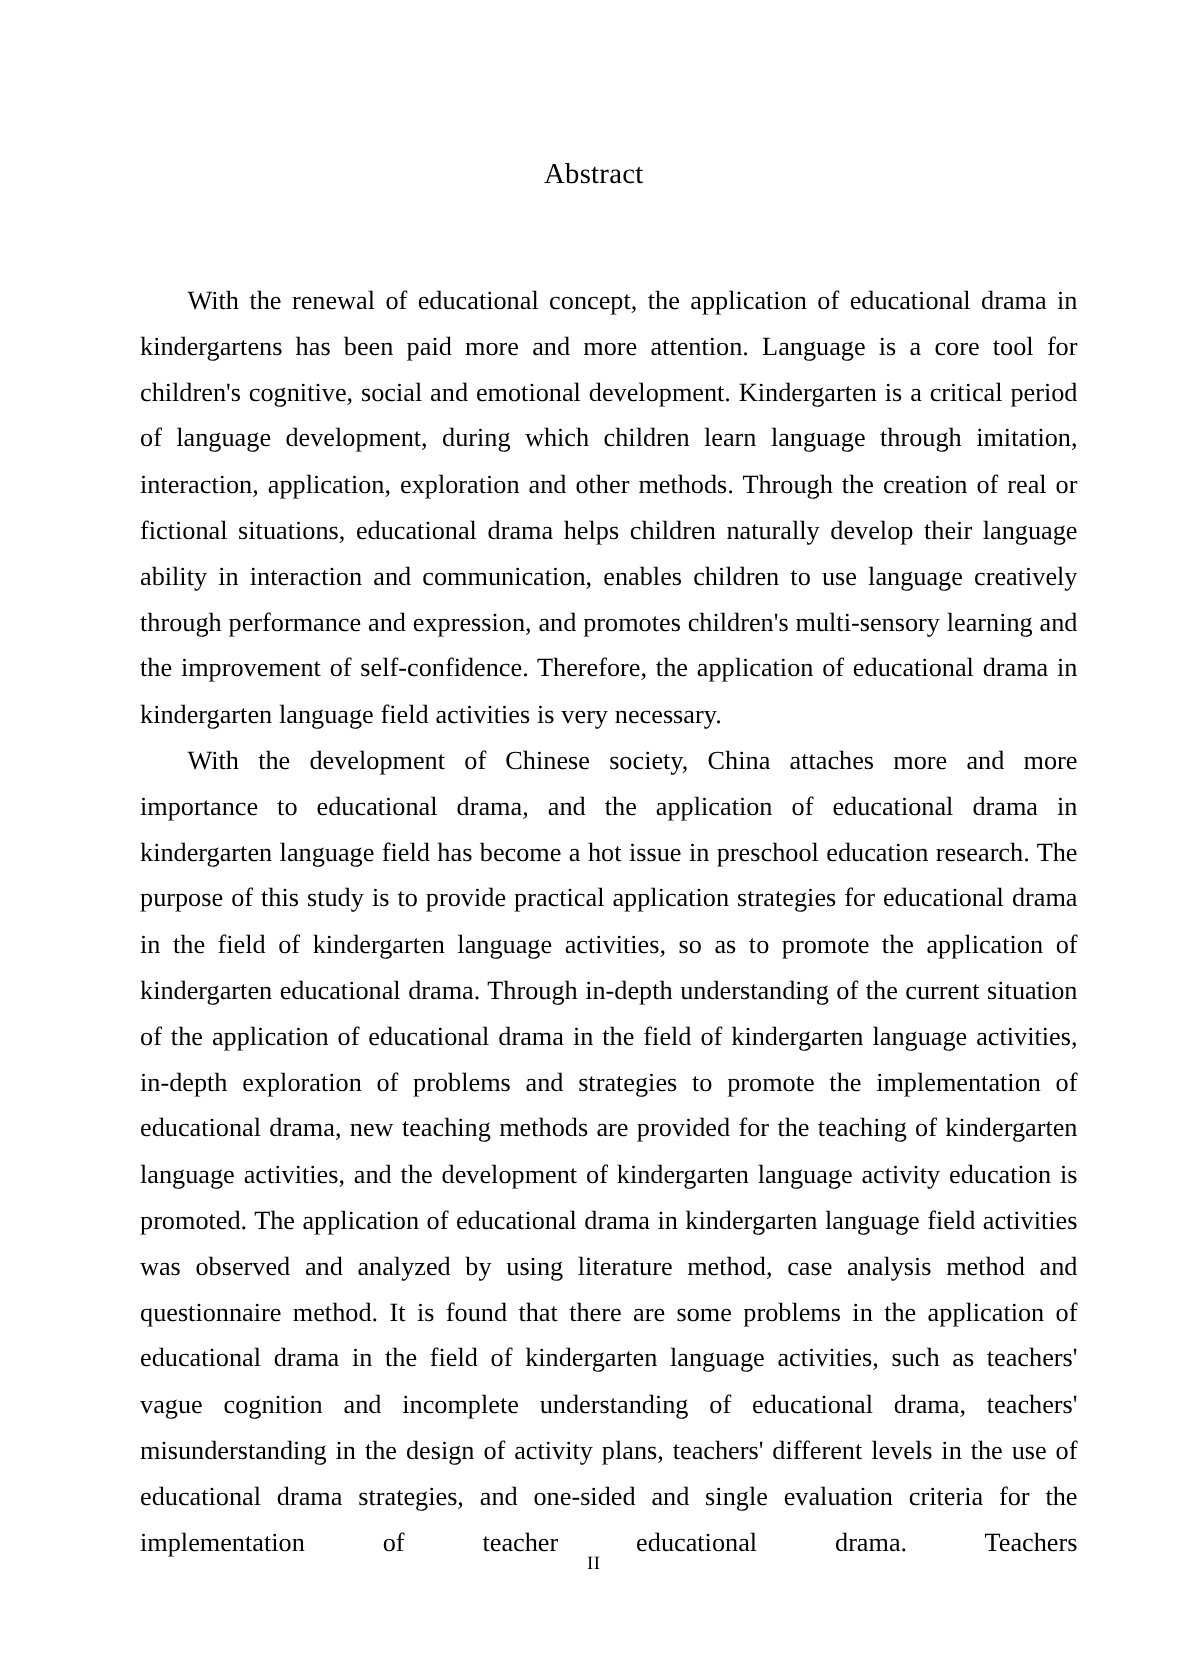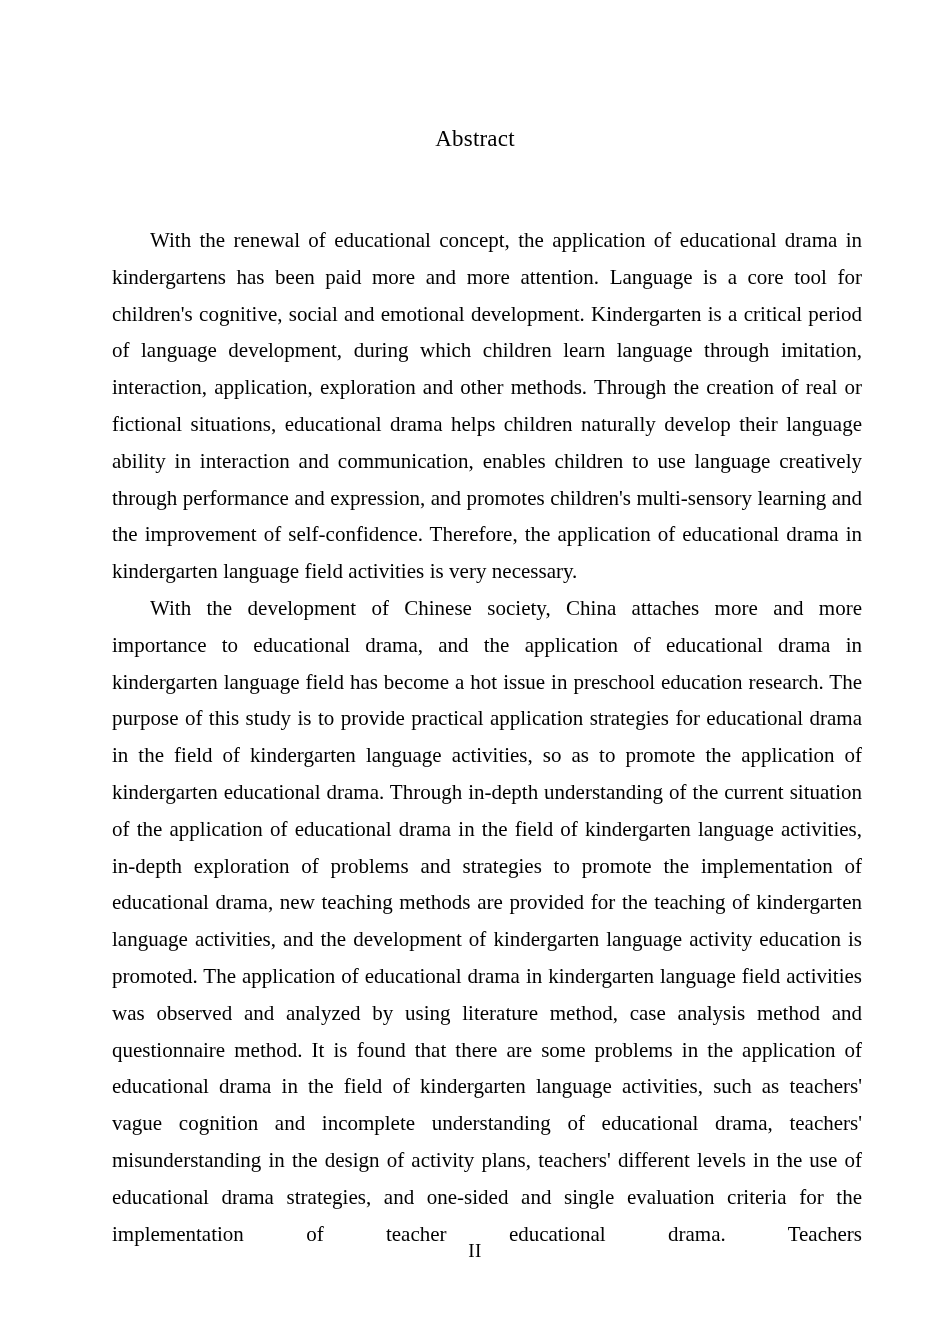--- a/index.html
+++ b/index.html
@@ -64,21 +64,21 @@
     display: none;
   }
 
   
   .page-footer {
     position: absolute;
     left: 0;
     right: 0;
     top: 1242px;
     text-align: center;
-    font-size: 19px;
+    font-size: 15px;
     line-height: 18px;
     letter-spacing: 0.5px;
   }
 </style>
 </head>
 <body>
 
 <div class="page">
 
   <h1 class="page-heading">Abstract</h1>

